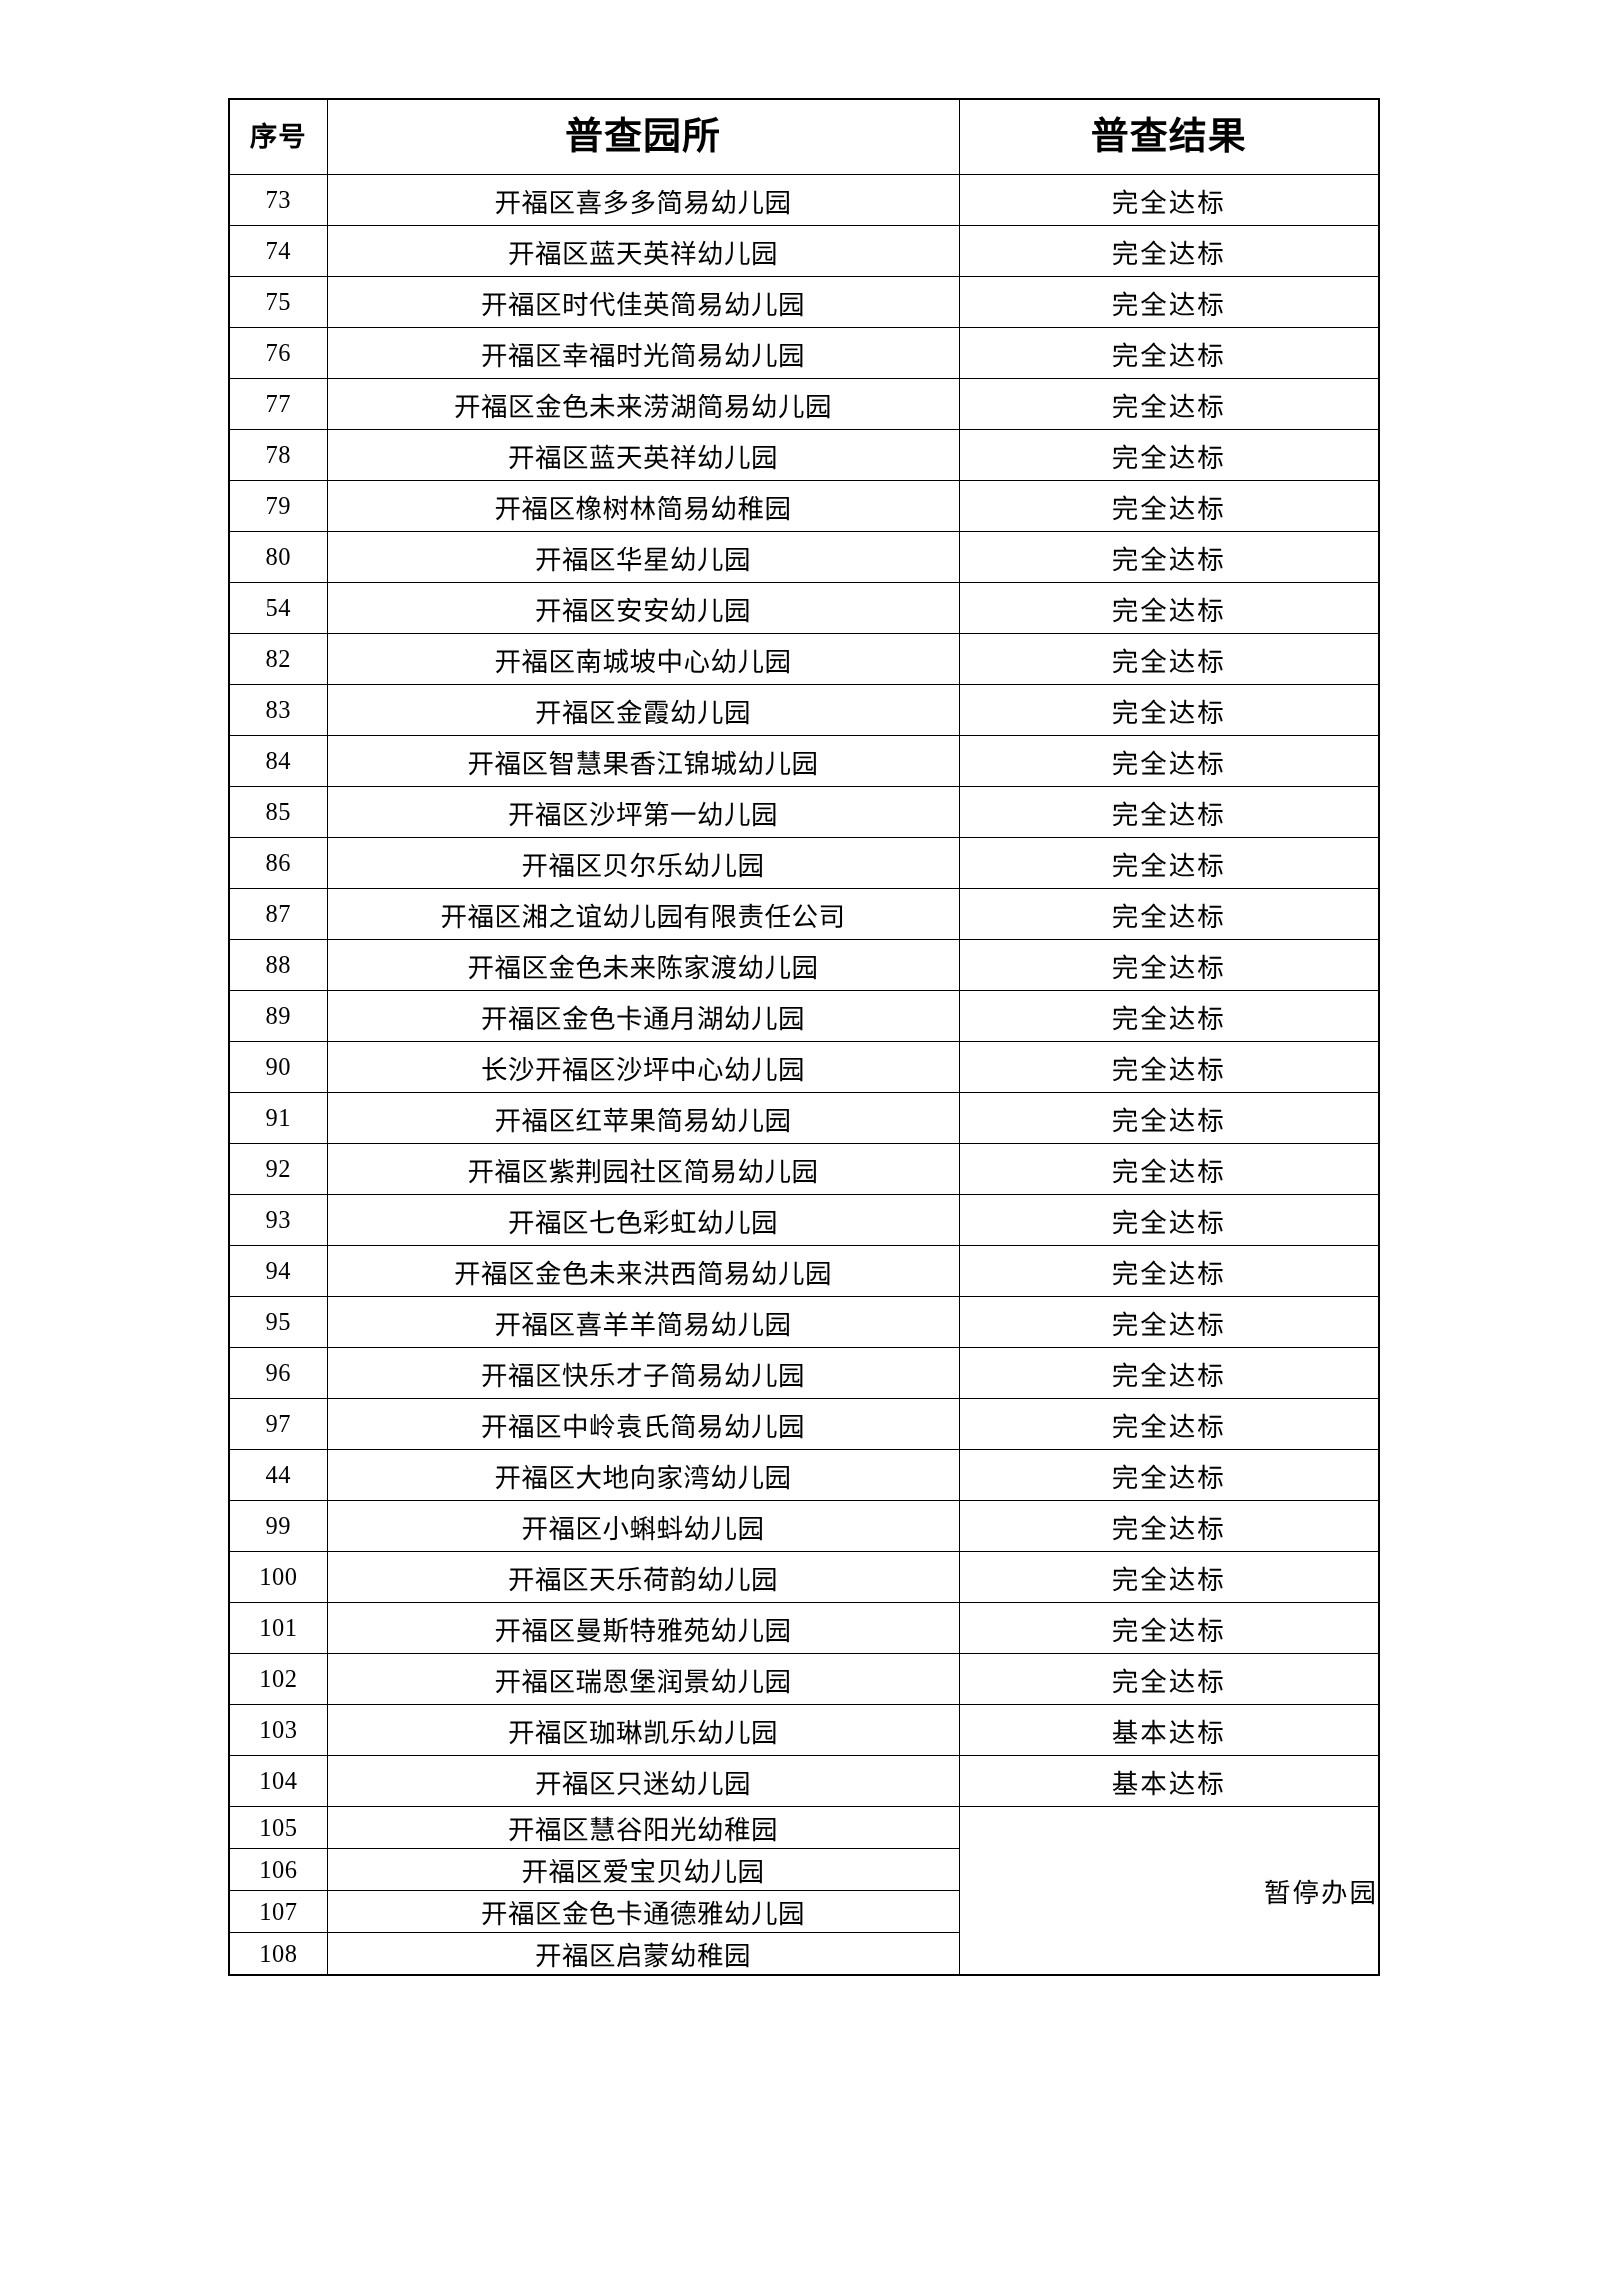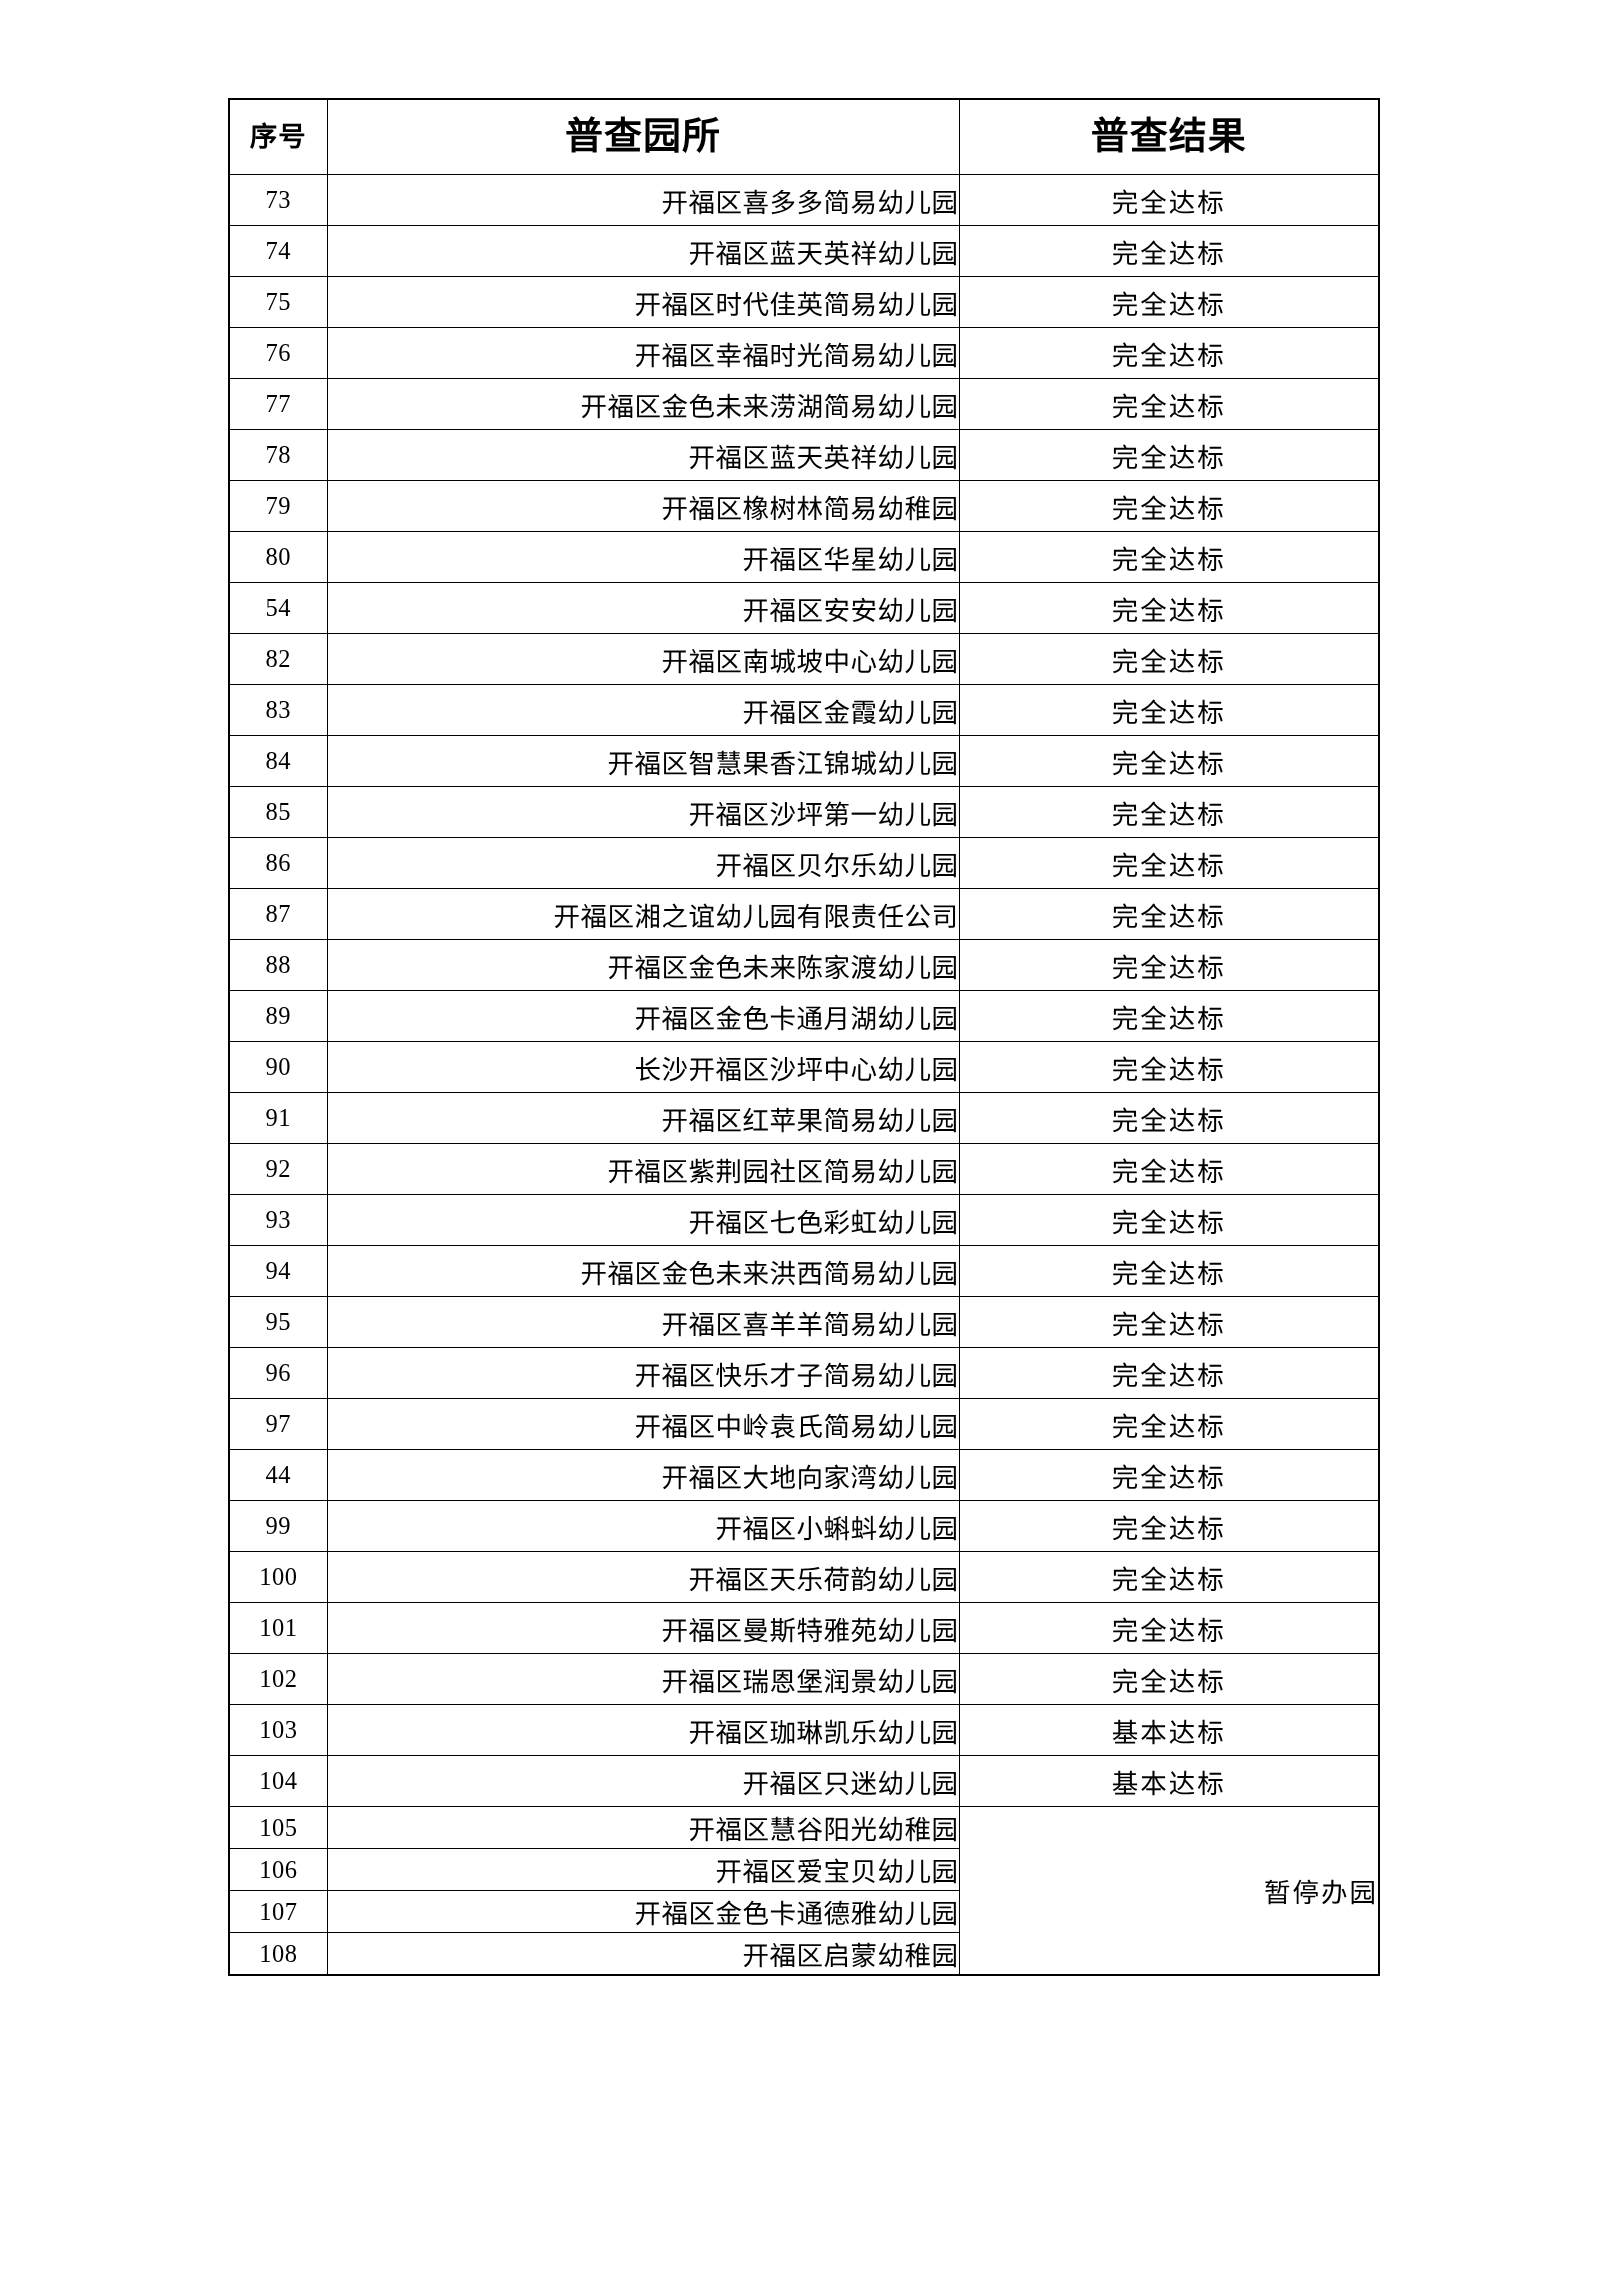--- a/index.html
+++ b/index.html
@@ -67,21 +67,21 @@
 
   tbody tr.row-std td { height: 50px; }
   tbody tr.row-tight td { height: 41px; }
 
   td.seq {
     text-align: center;
     font-size: 24.5px;
     letter-spacing: 0.5px;
   }
   td.name {
-    text-align: right;
+    text-align: center;
     font-size: 26.5px;
     padding-left: 11.8px;
     letter-spacing: 0.5px;
     white-space: nowrap;
   }
   td.result {
     text-align: center;
     font-size: 26.5px;
     letter-spacing: 2px;
   }

